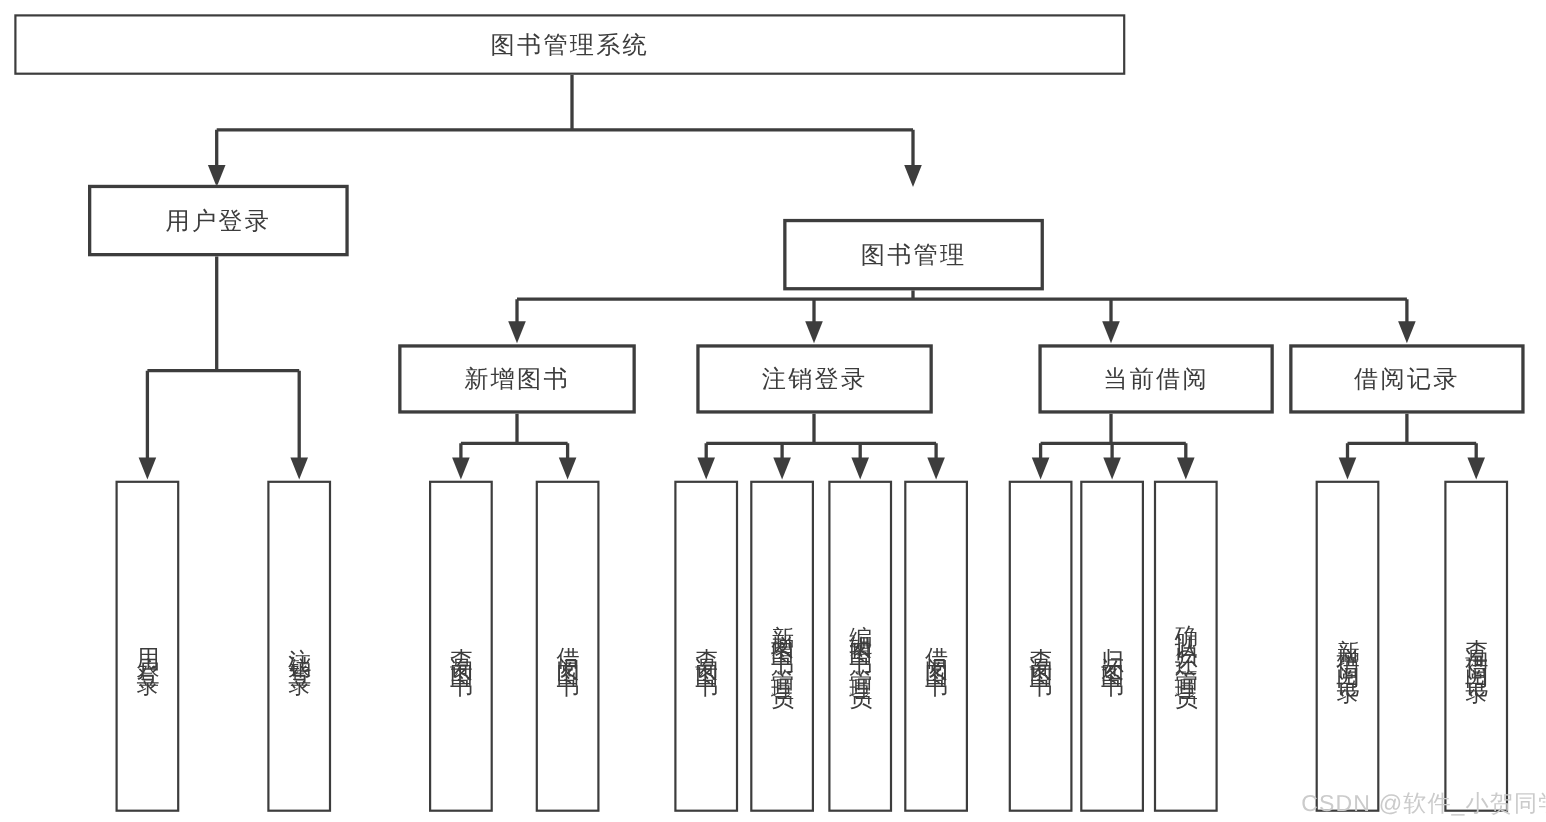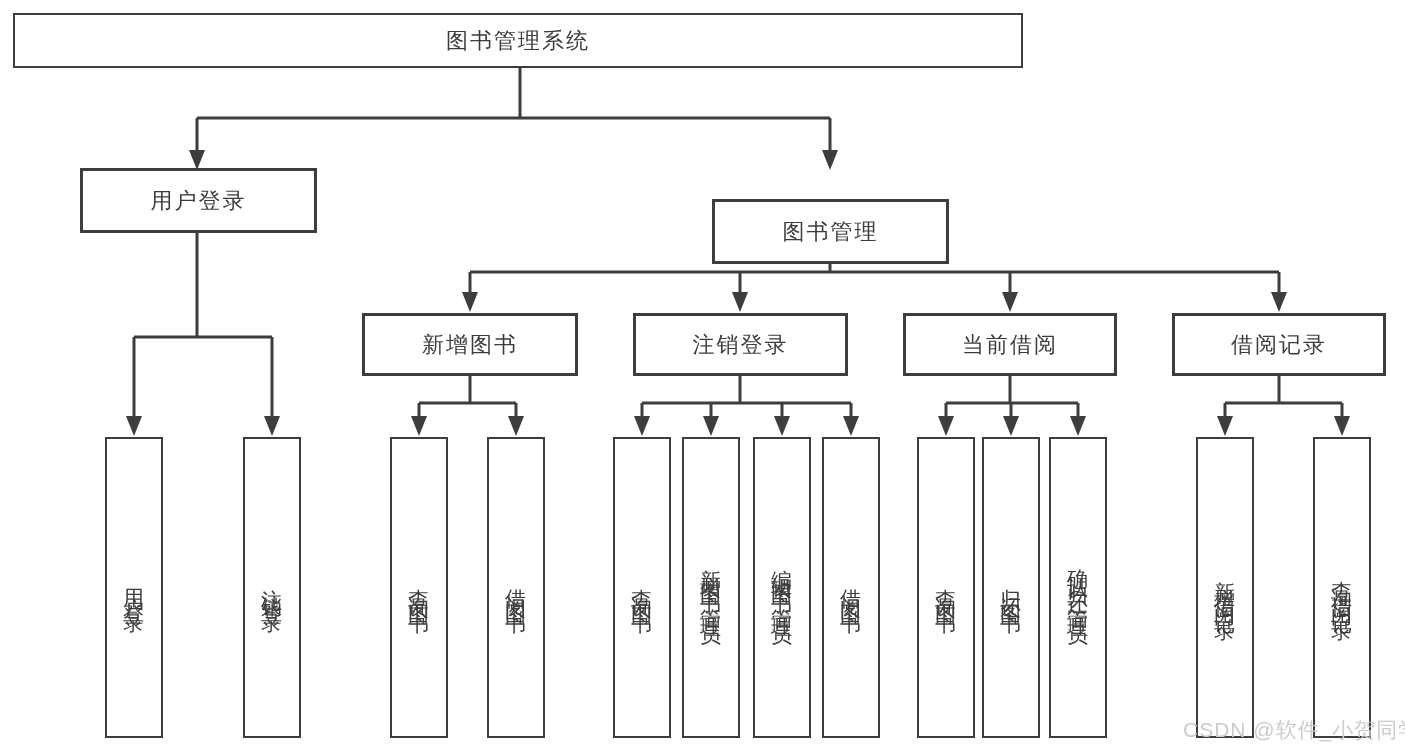--- a/index.html
+++ b/index.html
@@ -133,21 +133,21 @@
     </g>
   </svg>
 
   <div class="box hbox root">图书管理系统</div>
 
   <div class="box hbox" style="left:80px;top:168px;width:237px;height:65px;">用户登录</div>
   <div class="box hbox" style="left:712px;top:168px;width:237px;height:65px;margin-top:31px;">图书管理</div>
 
   <div class="box hbox" style="left:362px;top:313px;width:216px;height:63px;">新增图书</div>
   <div class="box hbox" style="left:633px;top:313px;width:215px;height:63px;">注销登录</div>
-  <div class="box hbox" style="left:903px;top:313px;width:214px;height:63px;">当前借阅</div>
+  <div class="box hbox" style="left:944px;top:313px;width:214px;height:63px;">当前借阅</div>
   <div class="box hbox" style="left:1172px;top:313px;width:214px;height:63px;">借阅记录</div>
 
   <div class="box vbox" style="left:105px;">用户登录</div>
   <div class="box vbox" style="left:243px;">注销登录</div>
 
   <div class="box vbox" style="left:390px;">查询图书</div>
   <div class="box vbox" style="left:487px;">借阅图书</div>
 
   <div class="box vbox" style="left:613px;">查询图书</div>
   <div class="box vbox" style="left:682px;">新增图书（管理员）</div>

